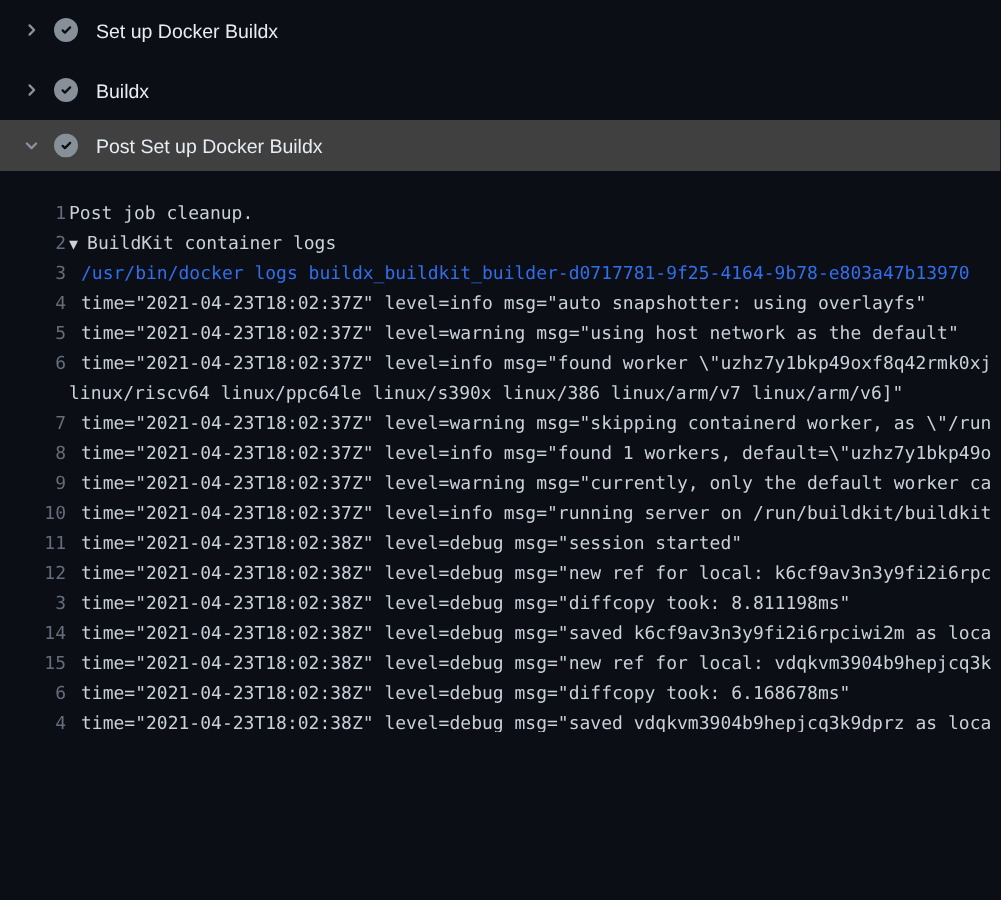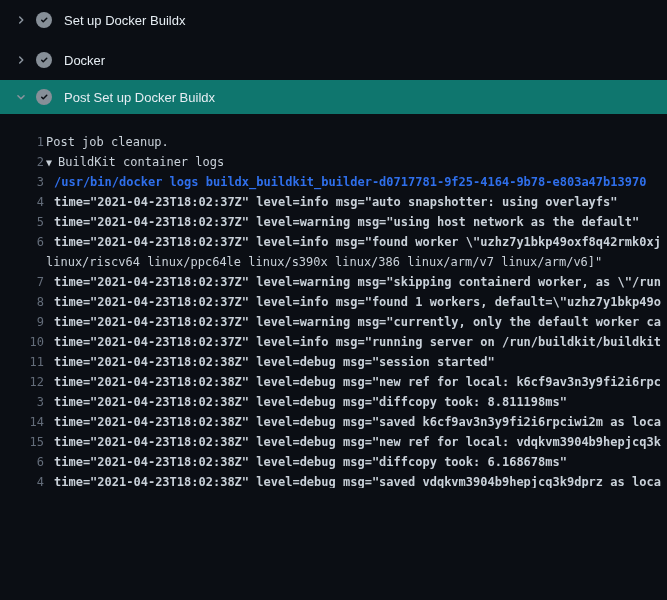--- a/index.html
+++ b/index.html
@@ -10,38 +10,38 @@
     -webkit-font-smoothing:antialiased;
   }
   .viewer { width:667px; height:488px; overflow:hidden; }
 
   
   .step {
     height:40px; display:flex; align-items:center;
     padding-left:13px; cursor:pointer;
     color:#e6edf3; font-size:13px; font-weight:500;
   }
-  .step.expanded { height:34px; background:#0f766e; }
+  .step.expanded { height:34px; background:#404040; }
   .chev { width:16px; height:16px; flex:none; display:flex; align-items:center; justify-content:center; }
   .status { width:16px; height:16px; flex:none; margin-left:7px; display:flex; align-items:center; justify-content:center; }
   .step-label { margin-left:12px; }
 
   
   .log { padding-top:18px; }
   .row {
     display:flex; height:20px; line-height:20px;
     font-family:"DejaVu Sans Mono", monospace; font-size:12px;
     white-space:pre;
   }
   .num {
     width:44px; flex:none; text-align:right;
     color:#646d7a; cursor:pointer; user-select:none;
   }
   .txt { margin-left:2px; flex:1; overflow:hidden; color:#c9d1d9; }
-  .txt.indent { padding-left:8px;font-weight:bold; }
+  .txt.indent { padding-left:8px; }
   .txt.command { color:#2f6feb; }
   .tri { display:inline-block; font-size:10px; margin-right:6px; color:#c9d1d9; cursor:pointer; }
 </style>
 </head>
 <body>
 
 <div class="viewer">
   <div id="steps">
       <div class="step">
         <span class="chev">
@@ -62,21 +62,21 @@
           <svg width="14" height="14" viewBox="0 0 16 16" fill="none">
             <path d="M6.5 4.5 L10 8 L6.5 11.5" stroke="#8b949e" stroke-width="1.7" stroke-linecap="round" stroke-linejoin="round"></path>
           </svg>
         </span>
         <span class="status">
           <svg width="16" height="16" viewBox="0 0 16 16">
             <circle cx="8" cy="8" r="8" fill="#878f98"></circle>
             <path d="M11.28 5.72a.75.75 0 0 1 0 1.06l-3.5 3.5a.75.75 0 0 1-1.06 0l-1.5-1.5a.75.75 0 1 1 1.06-1.06l.97.97 2.97-2.97a.75.75 0 0 1 1.06 0z" fill="#0b0e14"></path>
           </svg>
         </span>
-        <span class="step-label">Docker</span>
+        <span class="step-label">Buildx</span>
       </div>
       <div class="step expanded">
         <span class="chev">
           <svg width="14" height="14" viewBox="0 0 16 16" fill="none">
             <path d="M4.5 6.5 L8 10 L11.5 6.5" stroke="#8b949e" stroke-width="1.7" stroke-linecap="round" stroke-linejoin="round"></path>
           </svg>
         </span>
         <span class="status">
           <svg width="16" height="16" viewBox="0 0 16 16">
             <circle cx="8" cy="8" r="8" fill="#878f98"></circle>

